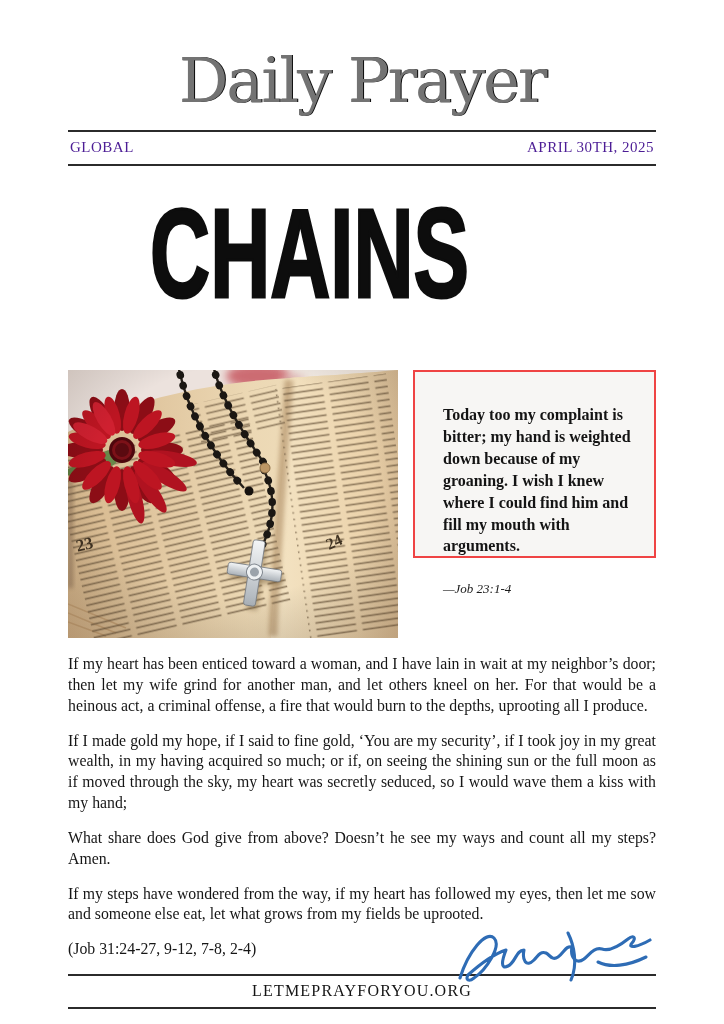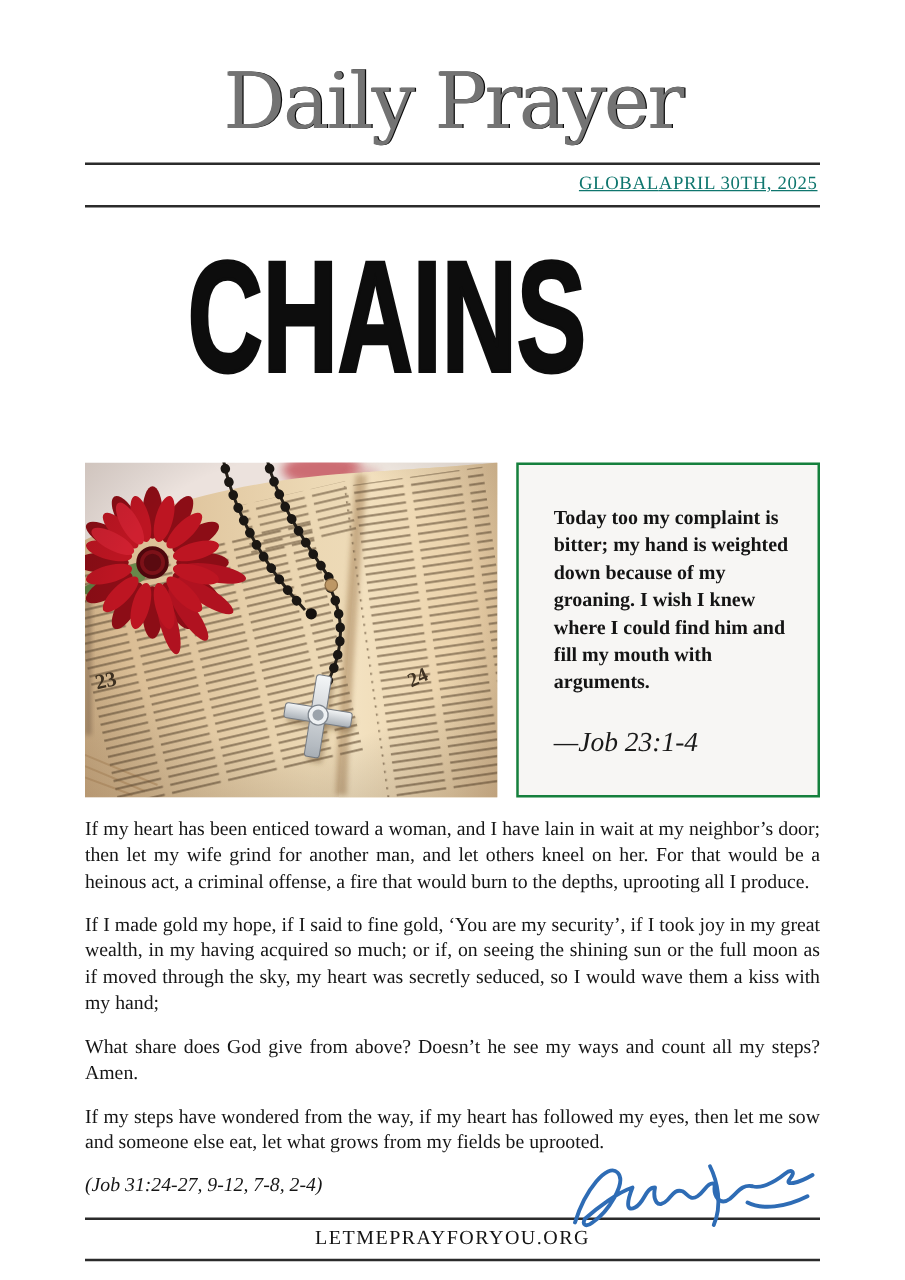--- a/index.html
+++ b/index.html
@@ -12,48 +12,48 @@
 
   
   .masthead-title {
     margin:50px 0 18px; text-align:center;
     font-family:"DejaVu Serif", serif; font-weight:400;
     font-size:62px; line-height:1.0; letter-spacing:-2px; color:#737373;
     text-shadow:1px 0 0 #0a0a0a;
   }
   .rule { border:none; border-top:2px solid #2b2b2b; margin:0; }
   .dateline {
-    display:flex; justify-content:flex-end; align-items:center;
-    padding:7px 2px 8px; font-size:15px; letter-spacing:.5px; color:#0f766e;text-decoration:underline;
+    display:flex; justify-content:space-between; align-items:center;
+    padding:7px 2px 8px; font-size:15px; letter-spacing:.5px; color:#4c1d95;
   }
 
   
   .headline-wrap { margin-top:30px; height:118px; }
   .headline {
     display:inline-block; transform:scaleX(.66); transform-origin:center;
     font-family:"Liberation Sans", sans-serif; font-weight:700;
     font-size:126px; line-height:.92; color:#0d0d0d;
     -webkit-text-stroke:3px #0d0d0d; letter-spacing:0px; white-space:nowrap;
   }
 
   
   .media-row { display:flex; gap:15px; margin-top:56px; }
   .photo-fig { margin:0; width:330px; height:268px; flex:0 0 330px; }
   .photo-fig svg { display:block; width:330px; height:268px; }
   .quote-box {
-    flex:1; box-sizing:border-box; border:2px solid #15803d; background:#f7f6f4;
-    padding:32px 22px 0 28px; height:268px;
+    flex:1; box-sizing:border-box; border:2px solid #ef4444; background:#f7f6f4;
+    padding:32px 22px 0 28px; height:188px;
   }
   .quote-text { margin:0; font-weight:700; font-size:16px; line-height:1.37; color:#141414; }
-  .quote-attr { margin:24px 0 0; font-style:italic; font-size:22px; color:#1a1a1a; }
+  .quote-attr { margin:24px 0 0; font-style:italic; font-size:13px; color:#1a1a1a; }
 
   
   .article { margin-top:16px; }
   .article p { margin:0 0 14px; font-size:15.8px; line-height:1.32; text-align:justify; color:#161616; }
-  .citation { font-style:italic; text-align:left !important; margin-top:2px !important; }
+  .citation { text-align:left !important; margin-top:2px !important; }
 
   
   .signature { position:absolute; left:450px; top:870px; width:212px; height:74px; z-index:3; }
 
   
   .footer { margin-top:8px; position:relative; z-index:1; }
   .footer-text {
     text-align:center; font-size:16px; letter-spacing:1.2px;
     padding:6px 0 7px; color:#141414;
   }

